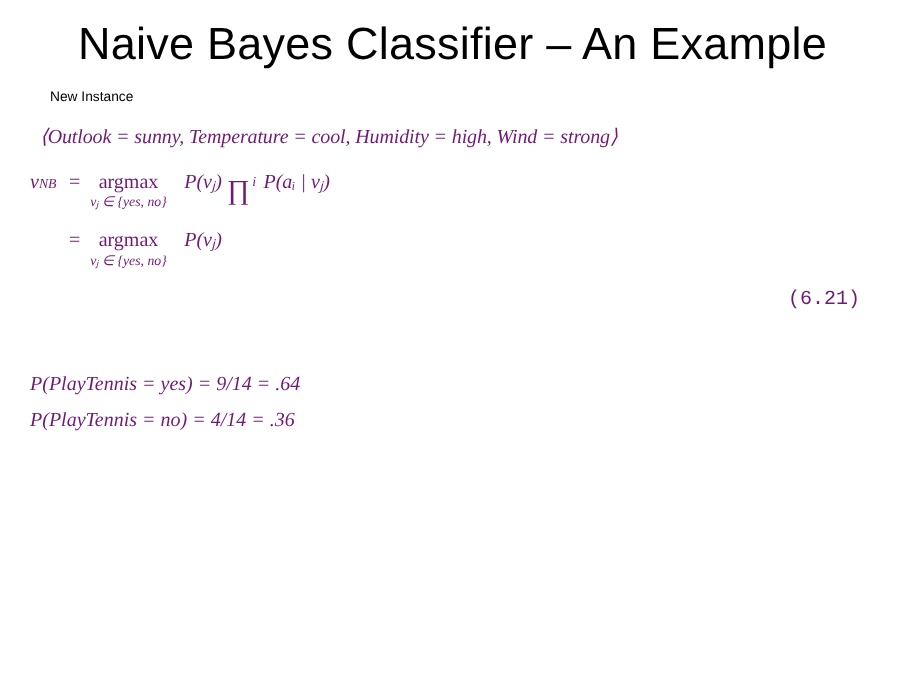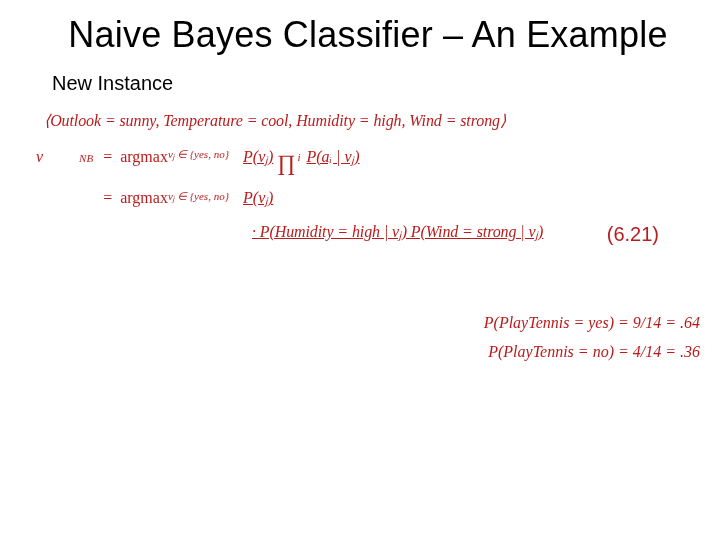--- a/index.html
+++ b/index.html
@@ -10,87 +10,86 @@
     background: #ffffff;
     font-family: Arial, Helvetica, sans-serif;
     color: #000;
     overflow: hidden;
   }
   .slide {
     position: relative;
     width: 720px;
     height: 540px;
     box-sizing: border-box;
-    padding: 14px 20px 10px 36px;
+    padding: 14px 20px 10px 24px;
     border-radius: 26px;
   }
   .title {
     font-size: 36px;
     line-height: 1.15;
     text-align: center;
     font-weight: 400;
     margin: 0 0 2px 0;
     letter-spacing: 0.2px;
   }
   .subhead {
-    font-size: 20px;
+    font-size: 11px;
     font-weight: 400;
     margin: 17px 0 14px 16px;
   }
 
   
   .mathblock {
     font-family: "Times New Roman", Times, serif;
     font-style: italic;
     font-size: 16px;
     line-height: 1.45;
-    color: #b91c1c;
+    color: #701a75;
     white-space: nowrap;
   }
   .mathblock .rm { font-style: normal; }
   .row { display: flex; align-items: flex-start; margin-top: 4px; }
   .lhs {
     display: inline-flex;
     flex-direction: column;
     align-items: flex-start;
     margin-right: 10px;
   }
   .sub {
     font-size: 11px;
     font-style: italic;
     line-height: 1.1;
     margin-top: -1px;
-    margin-left: 36px;
   }
   .amx {
     display: inline-flex;
-    flex-direction: row;
+    flex-direction: column;
     align-items: center;
     margin-right: 8px;
   }
   .amx .op { font-style: normal; font-size: 16px; }
   .amx .dom { font-size: 11px; margin-top: -2px; }
   .prod {
     font-style: normal;
     font-size: 22px;
     position: relative;
     top: 2px;
     margin: 0 2px 0 4px;
   }
   .prodsub { font-size: 11px; font-style: italic; position: relative; top: 5px; }
-  .term { margin-left: 6px; text-decoration: underline; }
+  .term { margin-left: 6px; }
   .indent2 { padding-left: 210px; }
   .eqnum {
     position: absolute;
-    right: 41px;
-    font-size: 20px;
-    font-family: Liberation Sans, sans-serif;
+    right: 12px;
+    font-size: 16px;
+    font-family: Liberation Mono, monospace;
     font-style: normal;
   }
-  .priors { margin-top: 68px; text-align: right; }
+  .priors { margin-top: 68px; }
   .priors .prow { margin-top: 6px; }
   .tight { letter-spacing: -0.1px; }
 </style>
 </head>
 <body>
 
 <div class="slide">
 
   <h1 class="title">Naive Bayes Classifier – An Example</h1>
 
@@ -125,21 +124,20 @@
       </span>
       <span class="rm" style="margin-right:8px;">=</span>
       <span class="amx">
         <span class="op">argmax</span>
         <span class="dom">vⱼ ∈ {yes, no}</span>
       </span>
       <span class="term" style="margin-right:24px;">P(vⱼ)</span>
     </div>
 
     <div class="row indent2" style="margin-top:10px; position:relative;">
-      <span class="term tight">· P(Humidity = high | vⱼ) P(Wind = strong | vⱼ)</span>
       <span class="eqnum">(6.21)</span>
     </div>
 
     <div class="priors">
       <div class="prow">P(PlayTennis = yes) = 9/14 = .64</div>
       <div class="prow">P(PlayTennis = no) = 4/14 = .36</div>
     </div>
 
   </div>
 </div>

